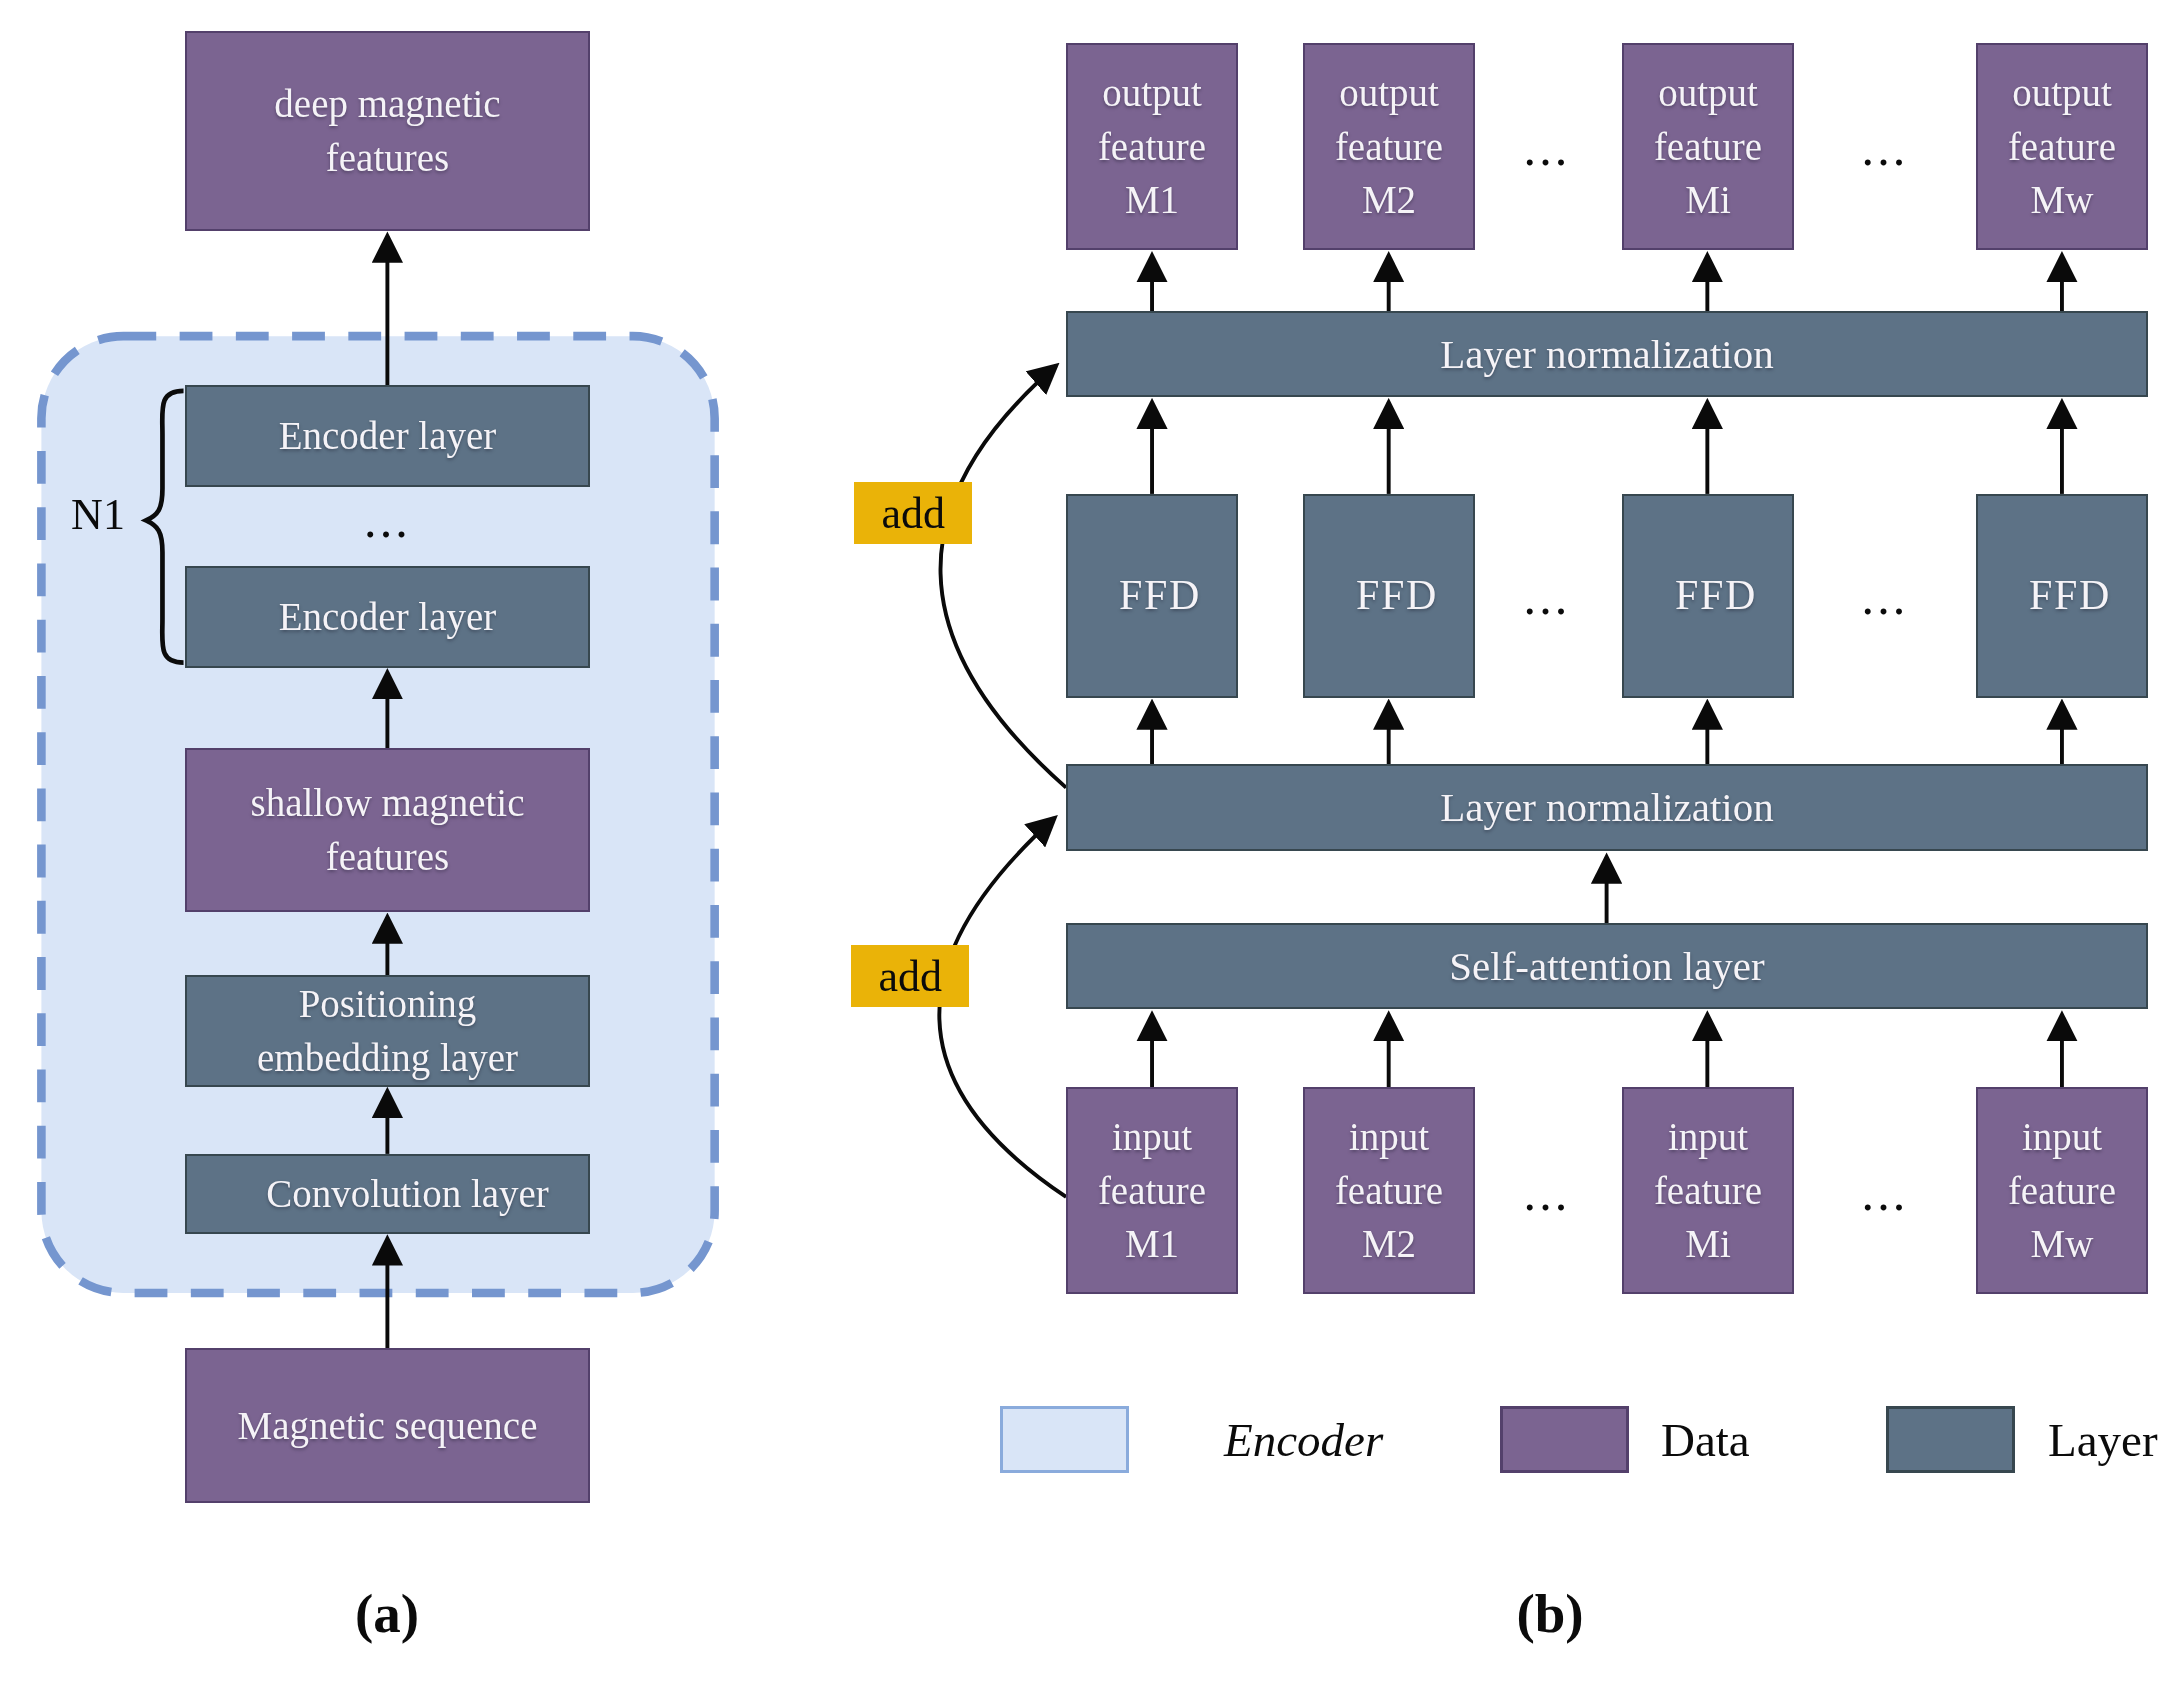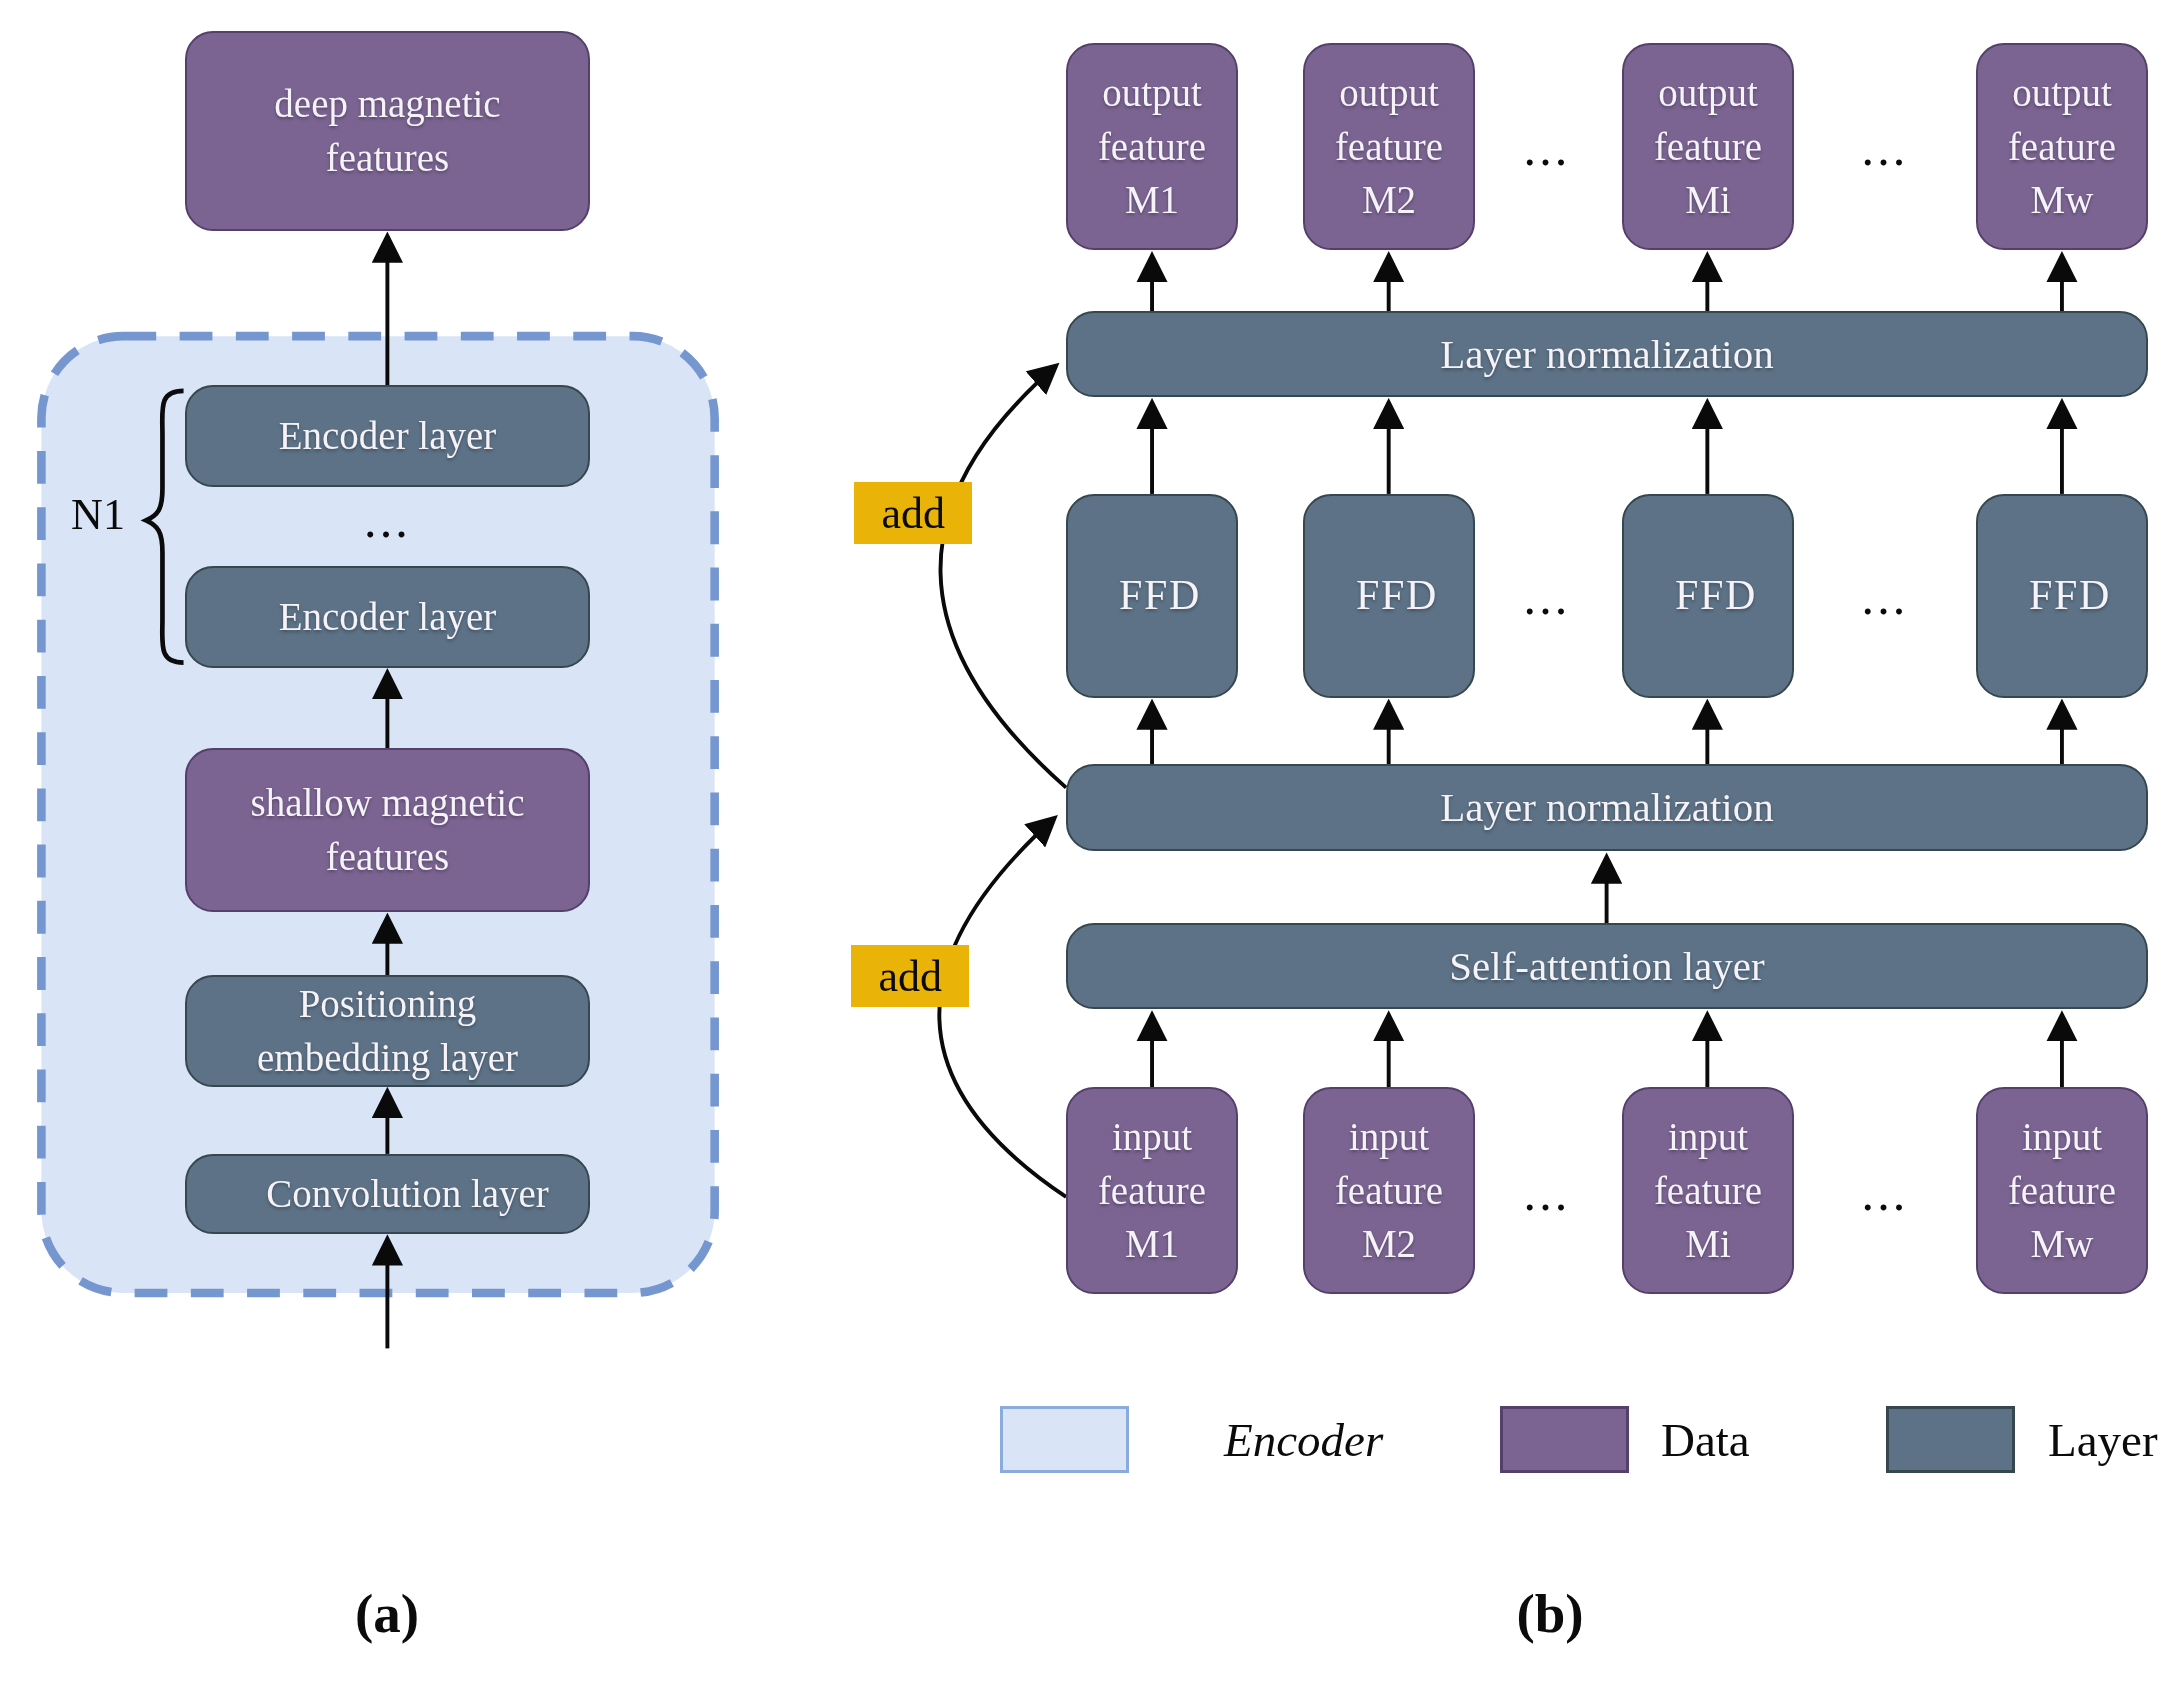--- a/index.html
+++ b/index.html
@@ -13,21 +13,20 @@
   #diagram-svg{position:absolute;left:0;top:0;}
   .box{
     position:absolute;
     display:flex;align-items:center;justify-content:center;
     text-align:center;
     color:#f5f3f7;
     font-size:39px;line-height:1.38;
     white-space:pre-line;
     text-shadow:0 2.3px 3.1px rgba(15,15,30,0.35);
     box-sizing:border-box;
-    border-radius:28px;
   }
   .data-box{background:var(--data_fill);border:2.3px solid var(--data_border);}
   .layer-box{background:var(--layer_fill);border:2.3px solid var(--layer_border);}
   .bar{font-size:41px;}
   .ffd{font-size:42px;letter-spacing:1.6px;padding-left:16px;}
   .black-label{
     position:absolute;display:flex;align-items:center;justify-content:center;
     color:#0b0b0b;font-size:44px;text-align:center;
   }
   .dots{font-size:50px;letter-spacing:3.1px;color:#0b0b0b;text-shadow:none;}
@@ -103,20 +102,21 @@
   <div class="black-label" style="left:55px;top:483px;width:86px;height:62px;">N1</div>
 
   <div class="box data-box" style="left:185px;top:748px;width:405px;height:164px;">shallow magnetic
 features</div>
 
   <div class="box layer-box" style="left:185px;top:975px;width:405px;height:112px;">Positioning
 embedding layer</div>
 
   <div class="box layer-box" style="left:185px;top:1154px;width:405px;height:80px;padding-left:40px;">Convolution layer</div>
 
+  <div class="box data-box" style="left:185px;top:1348px;width:405px;height:155px;">Magnetic sequence</div>
 
   <div class="black-label caption" style="left:309px;top:1574px;width:156px;height:78px;">(a)</div>
 
   <div class="box data-box" style="left:1066px;top:43px;width:172px;height:207px;">output
 feature
 M1</div>
   <div class="box data-box" style="left:1303px;top:43px;width:172px;height:207px;">output
 feature
 M2</div>
   <div class="black-label dots" style="left:1516px;top:117px;width:62px;height:62px;">...</div>

